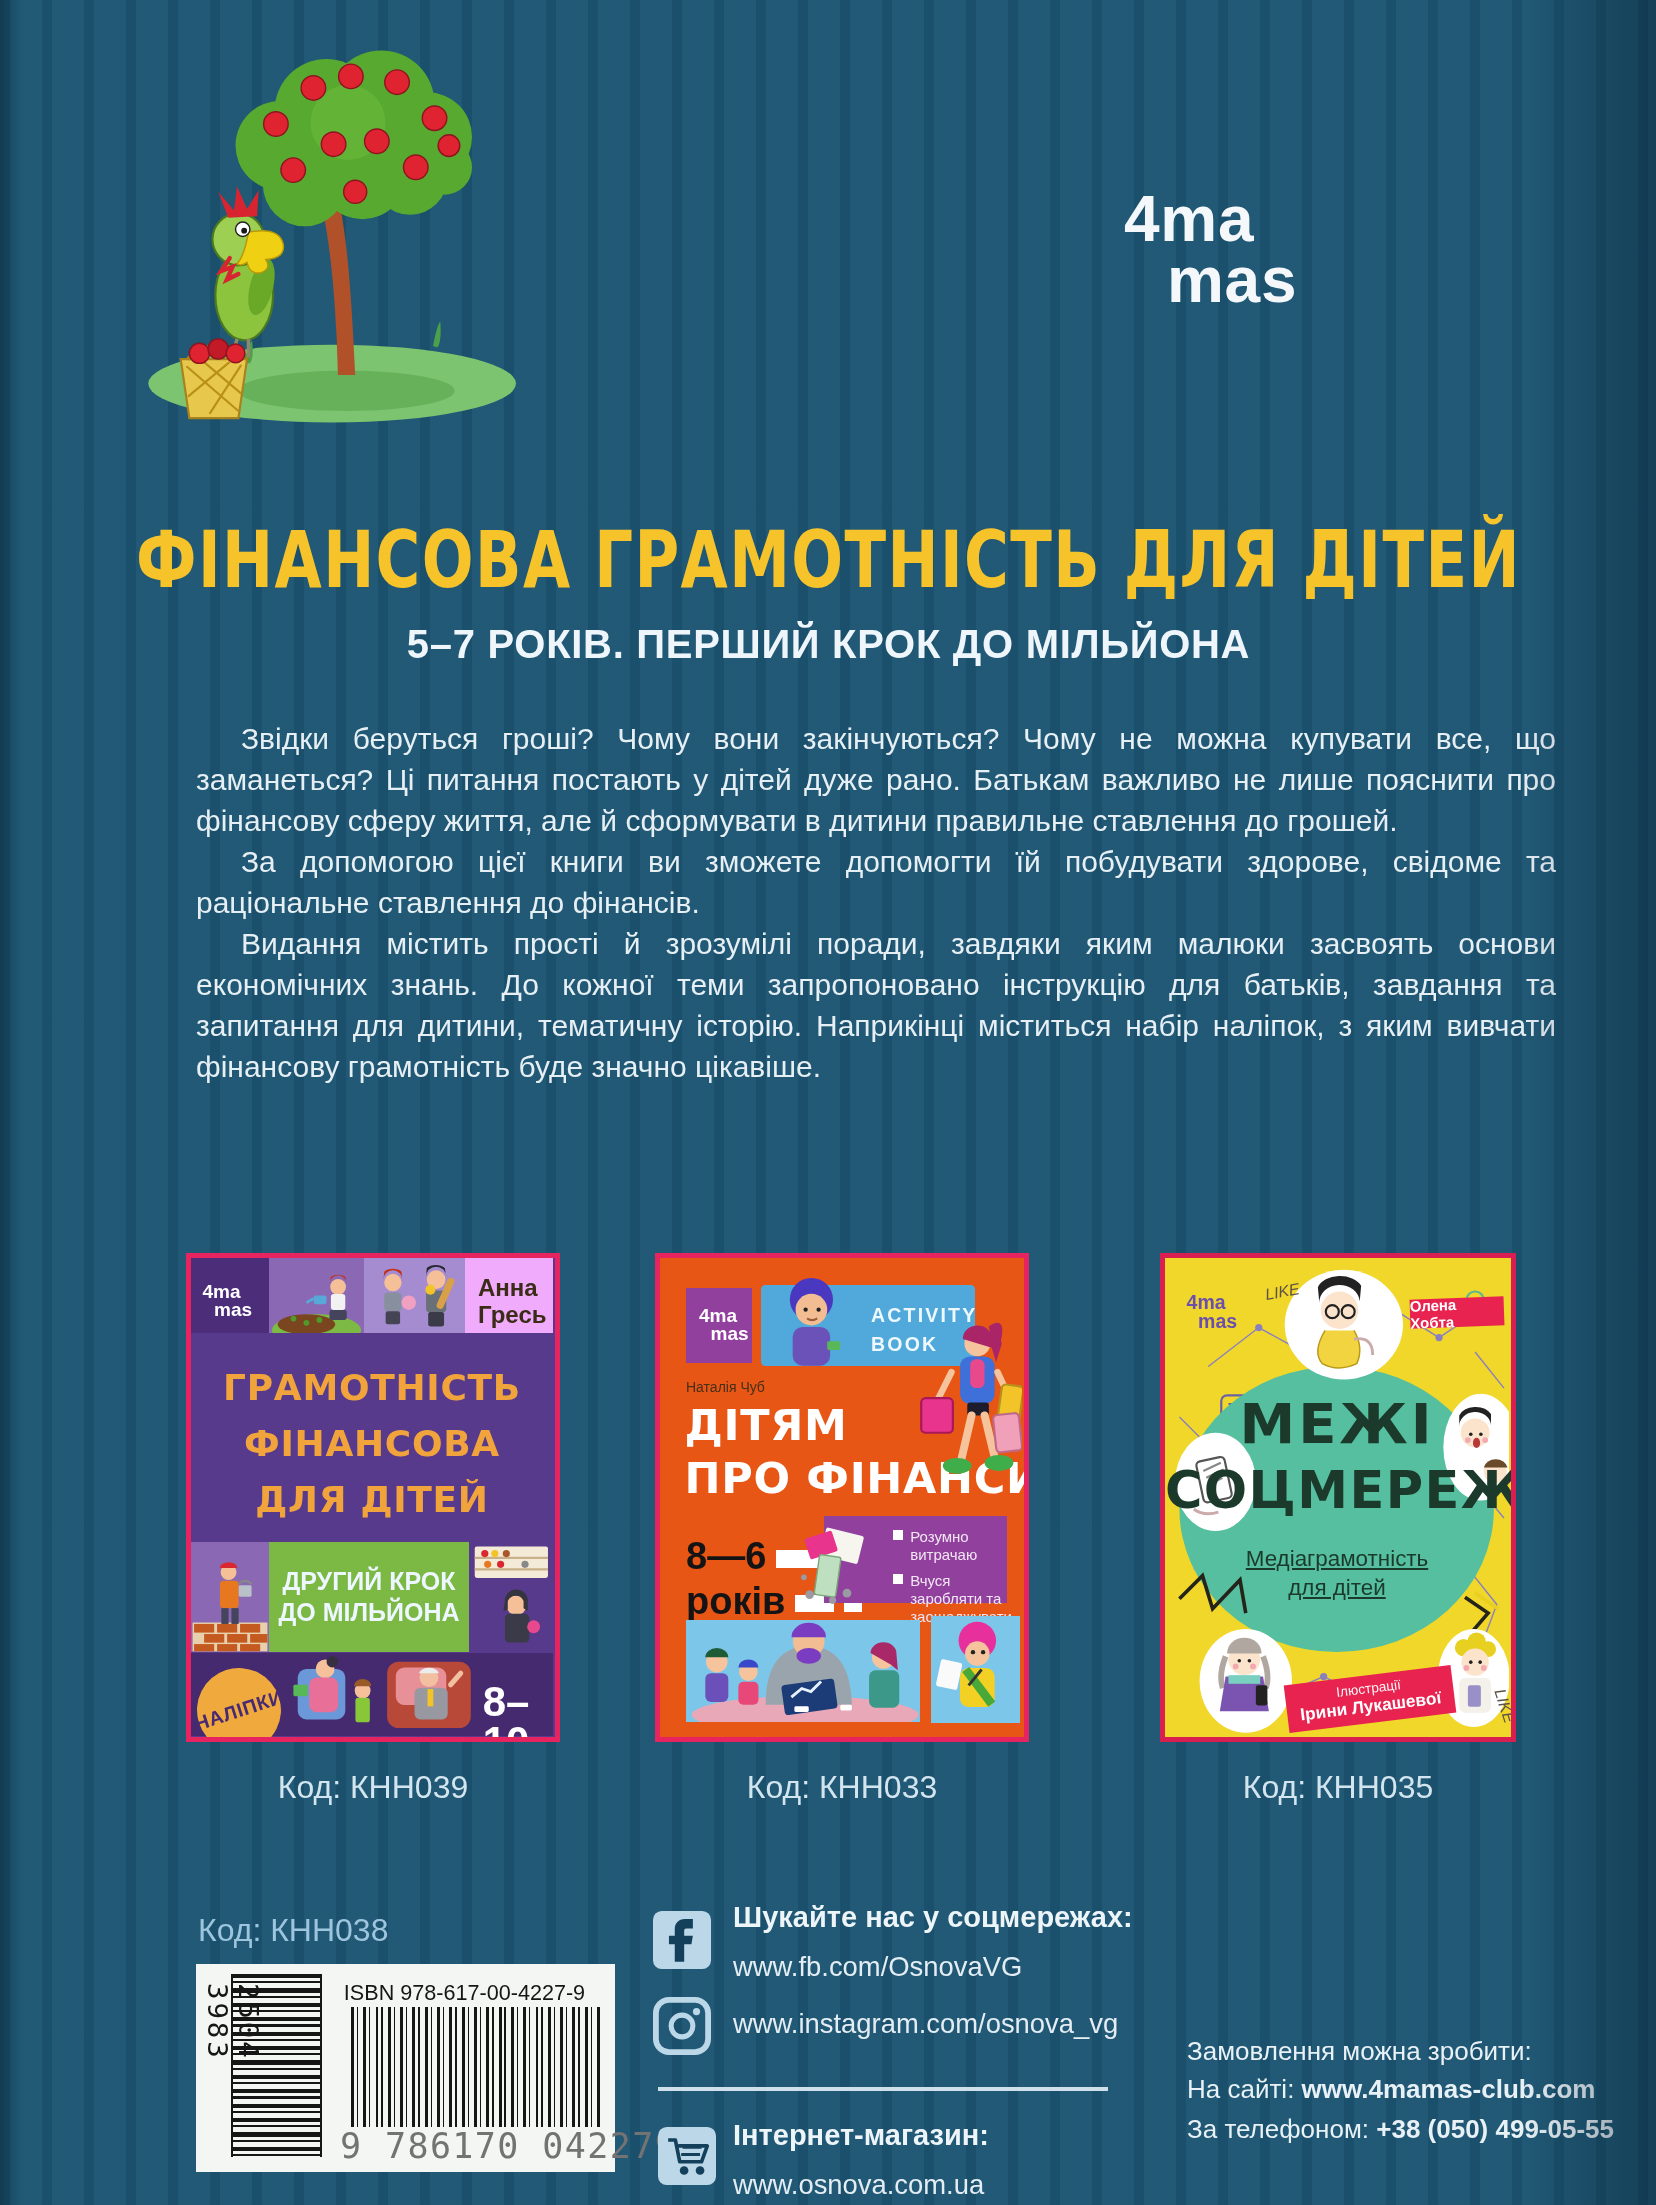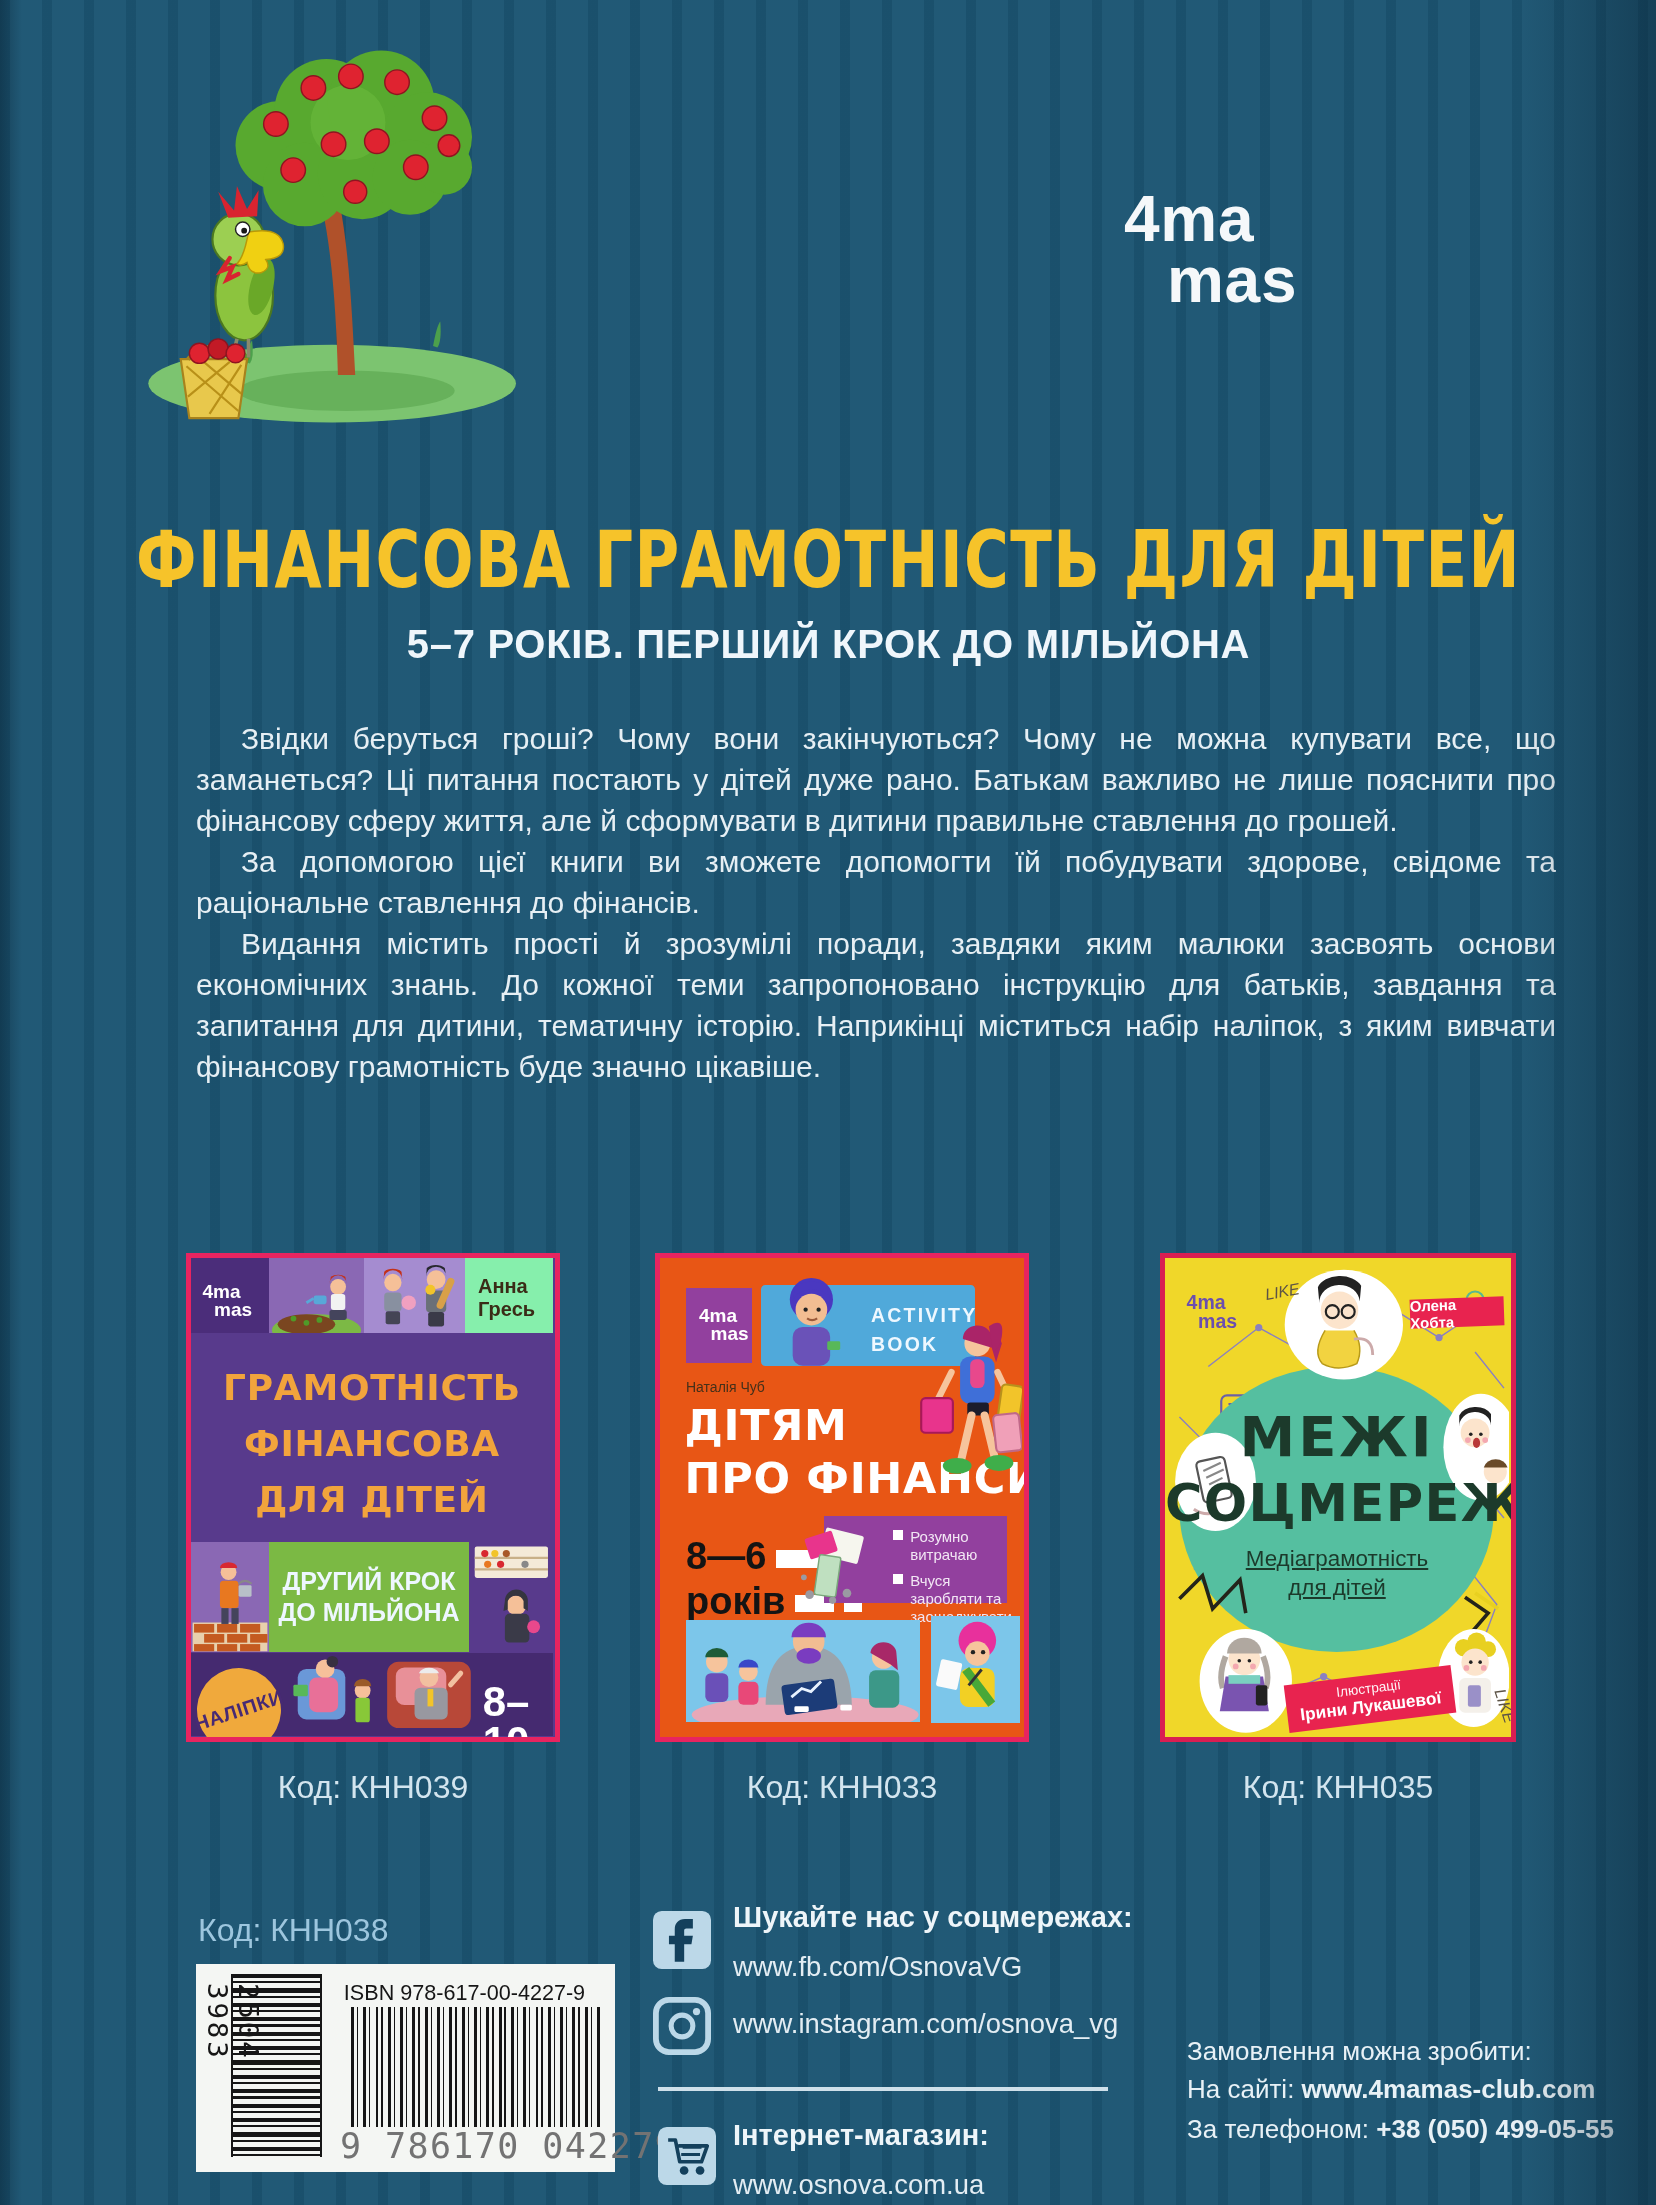--- a/index.html
+++ b/index.html
@@ -36,22 +36,22 @@
   #book1{left:186px;width:374px;background:#583a8c;}
   #book2{left:655px;width:374px;background:#e85615;}
   #book3{left:1160px;width:356px;background:#f0d729;border-color:#d91e52;}
   .mini-logo{font-weight:bold;color:#fff;line-height:.95;font-size:19px;}
   .mini-logo .l2{margin-left:11.5px;}
 
   
   .b1-c1{left:0;top:0;width:78px;height:75px;background:#4b2d7a;padding:24.5px 0 0 11.5px;box-sizing:border-box;}
   .b1-c2{left:78px;top:0;width:95px;height:75px;background:#8a68b4;}
   .b1-c3{left:173px;top:0;width:101px;height:75px;background:#a58cd0;}
-  .b1-c4{left:274px;top:0;width:88px;height:75px;background:#86efac;padding:17.3px 0 0 13px;box-sizing:border-box;
-         color:#3a2c17;font-weight:bold;font-size:20px;line-height:1.12;}
+  .b1-c4{left:274px;top:0;width:88px;height:75px;background:#f0abfc;padding:17.3px 0 0 13px;box-sizing:border-box;
+         color:#3a2c17;font-weight:bold;font-size:24px;line-height:1.12;}
   .b1-title{left:0;top:102px;width:362px;text-align:center;color:#f2a43c;font-family:"DejaVu Sans",sans-serif;
     font-weight:800;font-size:36px;line-height:56px;letter-spacing:0.7px;}
   .b1-builder{left:0;top:284px;width:78px;height:110px;background:#8a68b4;}
   .b1-green{left:78px;top:284px;width:200px;height:110px;background:#7bb944;
     display:flex;flex-direction:column;justify-content:center;text-align:center;
     color:#eef7ff;font-weight:bold;font-size:25px;line-height:1.25;}
   .b1-right{left:278px;top:284px;width:84px;height:110px;background:#583a8c;}
   .b1-bottom{left:0;top:395px;width:362px;height:83px;background:#452a70;}
   .b1-badge{left:5.8px;top:410px;width:84px;height:84px;border-radius:50%;background:#f0a93c;
     display:flex;align-items:center;justify-content:center;transform:rotate(-18deg);}
@@ -78,21 +78,21 @@
 
   
   .b3-logo{left:21.6px;top:35px;color:#6b4fae;font-weight:bold;font-size:19.5px;line-height:.95;}
   .b3-logo .l2{margin-left:11.5px;}
   .b3-author-badge{left:245px;top:40px;width:94px;height:29px;background:#e8234f;transform:rotate(-2deg);
     display:flex;align-items:center;justify-content:center;}
   .b3-author-badge span{color:#fff;font-weight:bold;font-size:15px;}
   .b3-like{color:#5c5346;font-style:italic;font-size:16px;}
   .b3-like1{left:100px;top:24.5px;transform:rotate(-10deg);}
   .b3-like2{left:322px;top:439px;transform:rotate(72deg);}
-  .b3-title{left:0;width:344px;text-align:center;color:#1c3a2b;font-family:"DejaVu Sans",sans-serif;font-weight:800;margin-top:13px;}
+  .b3-title{left:0;width:344px;text-align:center;color:#1c3a2b;font-family:"DejaVu Sans",sans-serif;font-weight:800;}
   .b3-t1{top:133px;font-size:56px;letter-spacing:2.9px;}
   .b3-t2{top:203px;font-size:51px;letter-spacing:1.4px;}
   .b3-sub{left:0;top:286px;width:344px;text-align:center;color:#1c3a2b;font-size:22.4px;line-height:1.3;font-weight:500;text-decoration:underline;}
   .b3-illustrator{left:121px;top:417px;width:159px;background:#e8234f;transform:rotate(-7deg);
     text-align:center;color:#fff;padding:5.8px 4.3px;}
   .b3-illustrator .i1{font-size:13.7px;opacity:.95;}
   .b3-illustrator .i2{font-size:17.3px;font-weight:bold;}
 
   
   .code{top:1769px;font-size:32px;color:#d3e5ef;text-align:center;}

